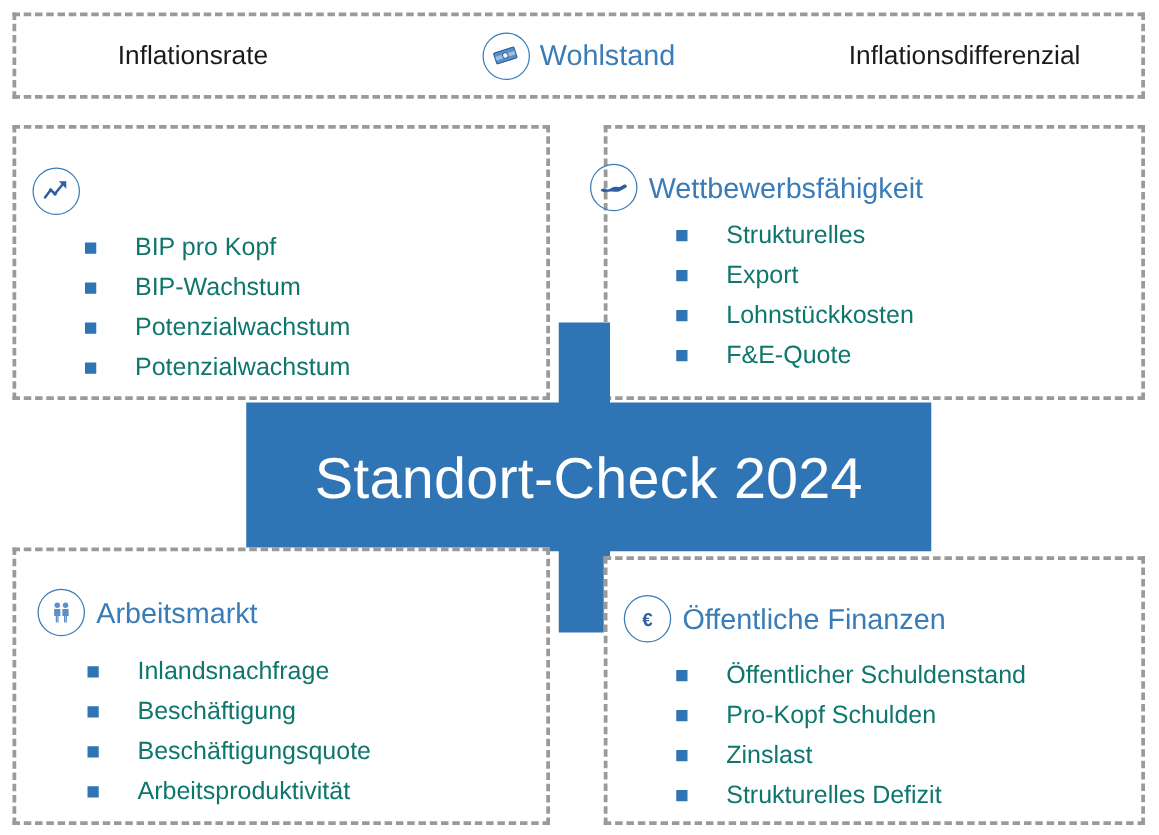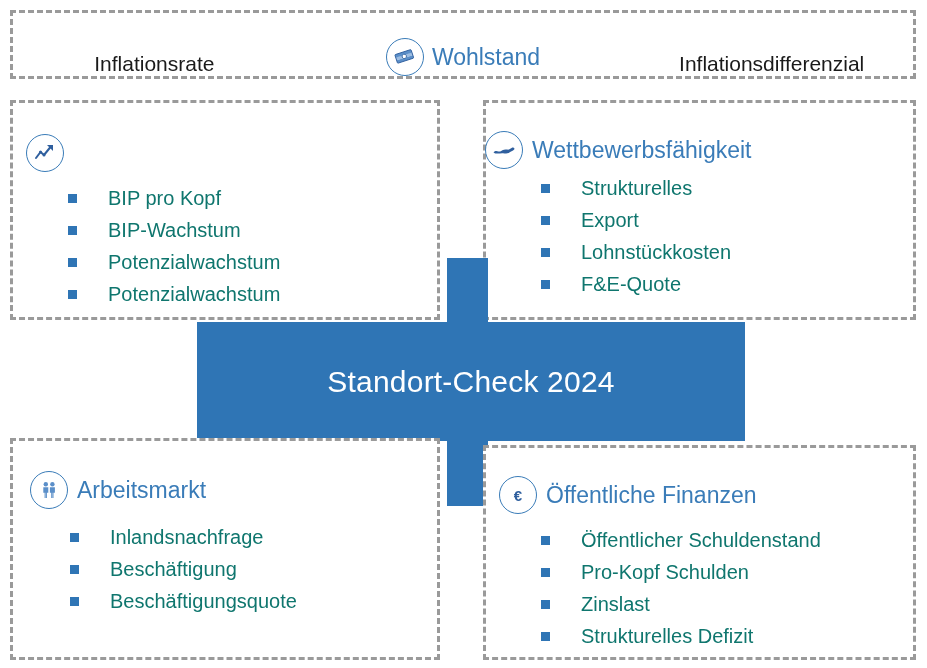--- a/index.html
+++ b/index.html
@@ -58,33 +58,33 @@
     background: #2f75b5;
   }
   .cross-title {
     position: absolute;
     left: 197px; top: 322px;
     width: 548px; height: 119px;
     display: flex;
     align-items: center;
     justify-content: center;
     color: #ffffff;
-    font-size: 30px;
+    font-size: 46px;
     letter-spacing: 0.2px;
     font-family: "Liberation Sans", sans-serif;
     white-space: nowrap;
   }
 
   
   .infl-row {
     position: absolute;
     left: 0; top: 0;
     width: 100%; height: 100%;
     display: flex;
-    align-items: flex-end;
+    align-items: center;
     gap: 26px;
   }
   .infl-cell {
     flex: 1 1 0;
     display: flex;
     align-items: center;
     justify-content: center;
     font-size: 21px;
     color: #1a1a1a;
   }
@@ -206,21 +206,21 @@
         <span>Potenzialwachstum</span>
       </li>
     <li>
         <span class="sq"></span>
         <span>Potenzialwachstum</span>
       </li>
   </ul>
 
   <div class="panel panel-wettbewerb"></div>
 
-  <div class="cat-head" style="left:485px; top:131px;">
+  <div class="cat-head" style="left:472px; top:131px;">
     <span class="ic">
       <svg width="26" height="26" viewBox="0 0 26 26">
         <path d="M2.5,15.2 C4.2,13.4 6.0,13.8 7.4,14.4 C8.8,15.0 10.0,14.0 11.4,13.2
                  C12.9,12.4 14.6,12.2 16.2,12.6 C17.8,13.0 19.2,11.8 20.6,11.0
                  C21.8,10.3 23.0,10.6 23.4,11.4 C23.8,12.3 22.9,13.3 21.6,13.8
                  C20.1,14.4 19.0,15.4 17.6,16.0 C15.8,16.8 13.9,16.4 12.0,16.2
                  C10.1,16.0 8.4,16.6 6.6,16.6 C5.0,16.6 3.4,16.4 2.5,15.2 Z" fill="#2f5f9e"></path>
       </svg>
     </span>
     <span class="cat-title">Wettbewerbsfähigkeit</span>
@@ -271,20 +271,24 @@
         <span>Inlandsnachfrage</span>
       </li>
     <li>
         <span class="sq"></span>
         <span>Beschäftigung</span>
       </li>
     <li>
         <span class="sq"></span>
         <span>Beschäftigungsquote</span>
       </li>
+    <li>
+        <span class="sq"></span>
+        <span>Arbeitsproduktivität</span>
+      </li>
   </ul>
 
   <div class="panel panel-finanzen"></div>
 
   <div class="cat-head" style="left:499px; top:476px;">
     <span class="ic">
       <svg width="26" height="26" viewBox="0 0 26 26">
         <text x="13" y="18.5" text-anchor="middle" font-family="Liberation Sans, sans-serif" font-size="15" font-weight="bold" fill="#2f5f9e">€</text>
       </svg>
     </span>

